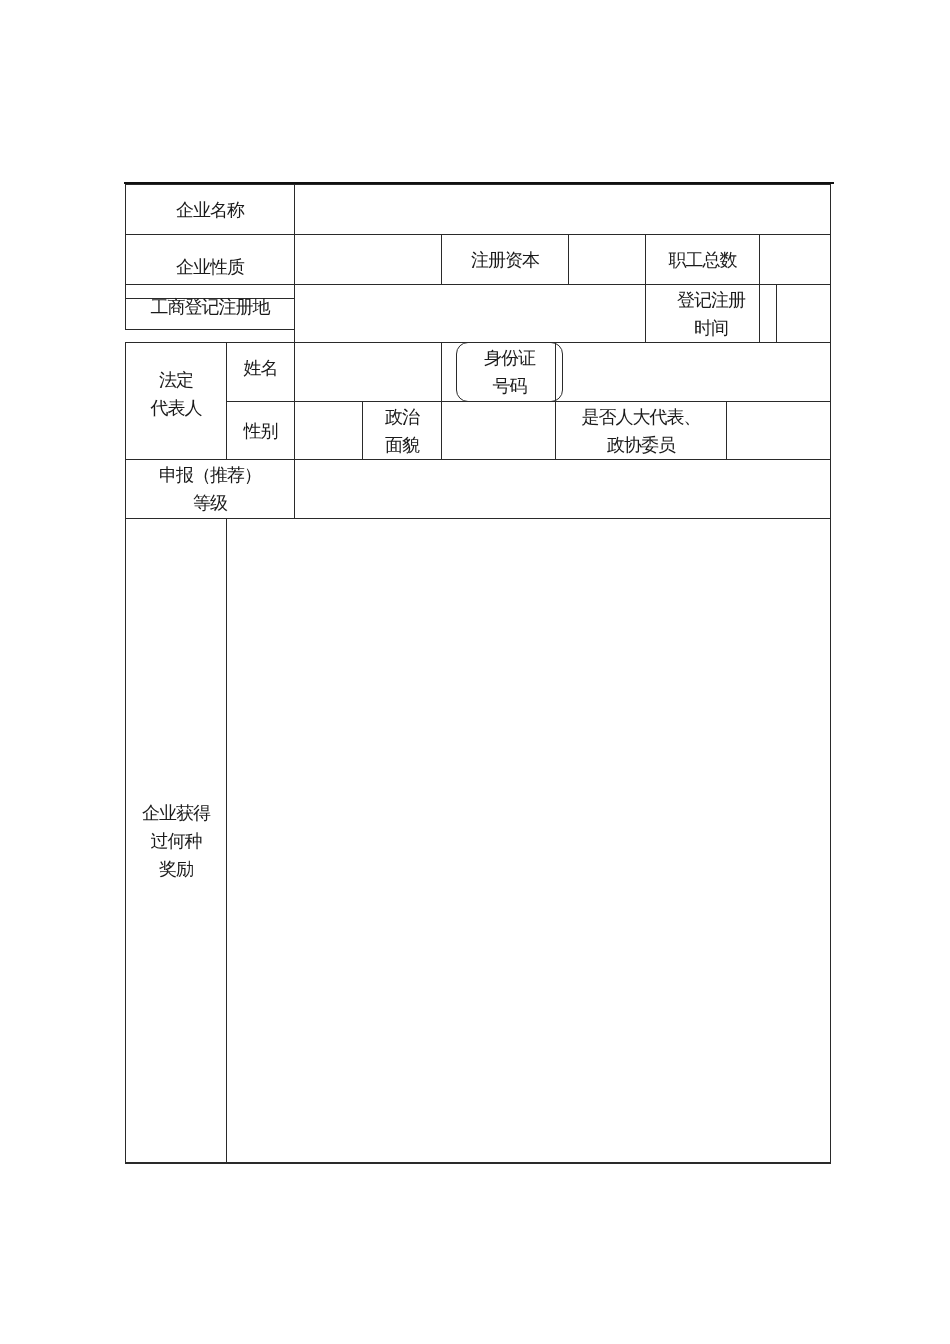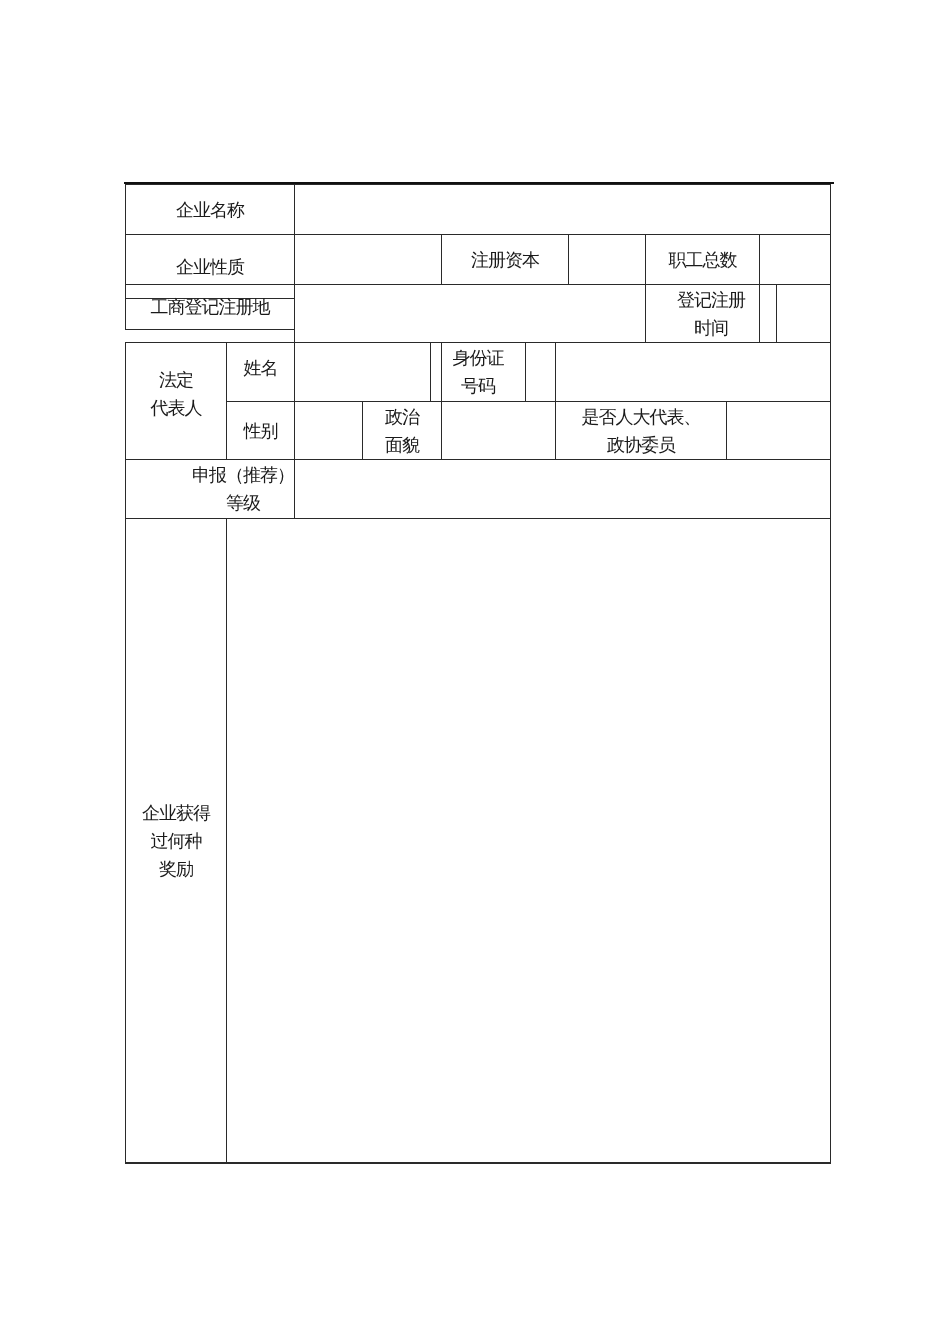--- a/index.html
+++ b/index.html
@@ -63,21 +63,21 @@
       <span class="lbl">法定
 代表人</span>
     </div>
 
   <div class="cell" style="left:226px;top:342px;width:69px;height:60px;padding-bottom:8px;">
       <span class="lbl">姓名</span>
     </div>
   <div class="cell input" style="left:294px;top:342px;width:148px;height:60px;">
       <span></span>
     </div>
-  <div class="cell" style="left:430px;top:342px;width:96px;height:60px;">
+  <div class="cell" style="left:456px;top:342px;width:107px;height:60px;border-radius:12px;">
       <span class="lbl">身份证
 号码</span>
     </div>
   <div class="cell input" style="left:555px;top:342px;width:276px;height:60px;">
       <span></span>
     </div>
 
   <div class="cell" style="left:226px;top:401px;width:69px;height:59px;">
       <span class="lbl">性别</span>
     </div>
@@ -92,21 +92,21 @@
       <span></span>
     </div>
   <div class="cell" style="left:555px;top:401px;width:172px;height:59px;">
       <span class="lbl">是否人大代表、
 政协委员</span>
     </div>
   <div class="cell input" style="left:726px;top:401px;width:105px;height:59px;">
       <span></span>
     </div>
 
-  <div class="cell" style="left:125px;top:459px;width:170px;height:60px;justify-content:flex-end;">
+  <div class="cell" style="left:125px;top:459px;width:170px;height:60px;">
       <span class="lbl">申报（推荐）
 等级</span>
     </div>
   <div class="cell input" style="left:294px;top:459px;width:537px;height:60px;">
       <span></span>
     </div>
 
   <div class="cell" style="left:125px;top:518px;width:102px;height:646px;border-bottom:2px solid #2a2a2a;">
       <span class="lbl">企业获得
 过何种

